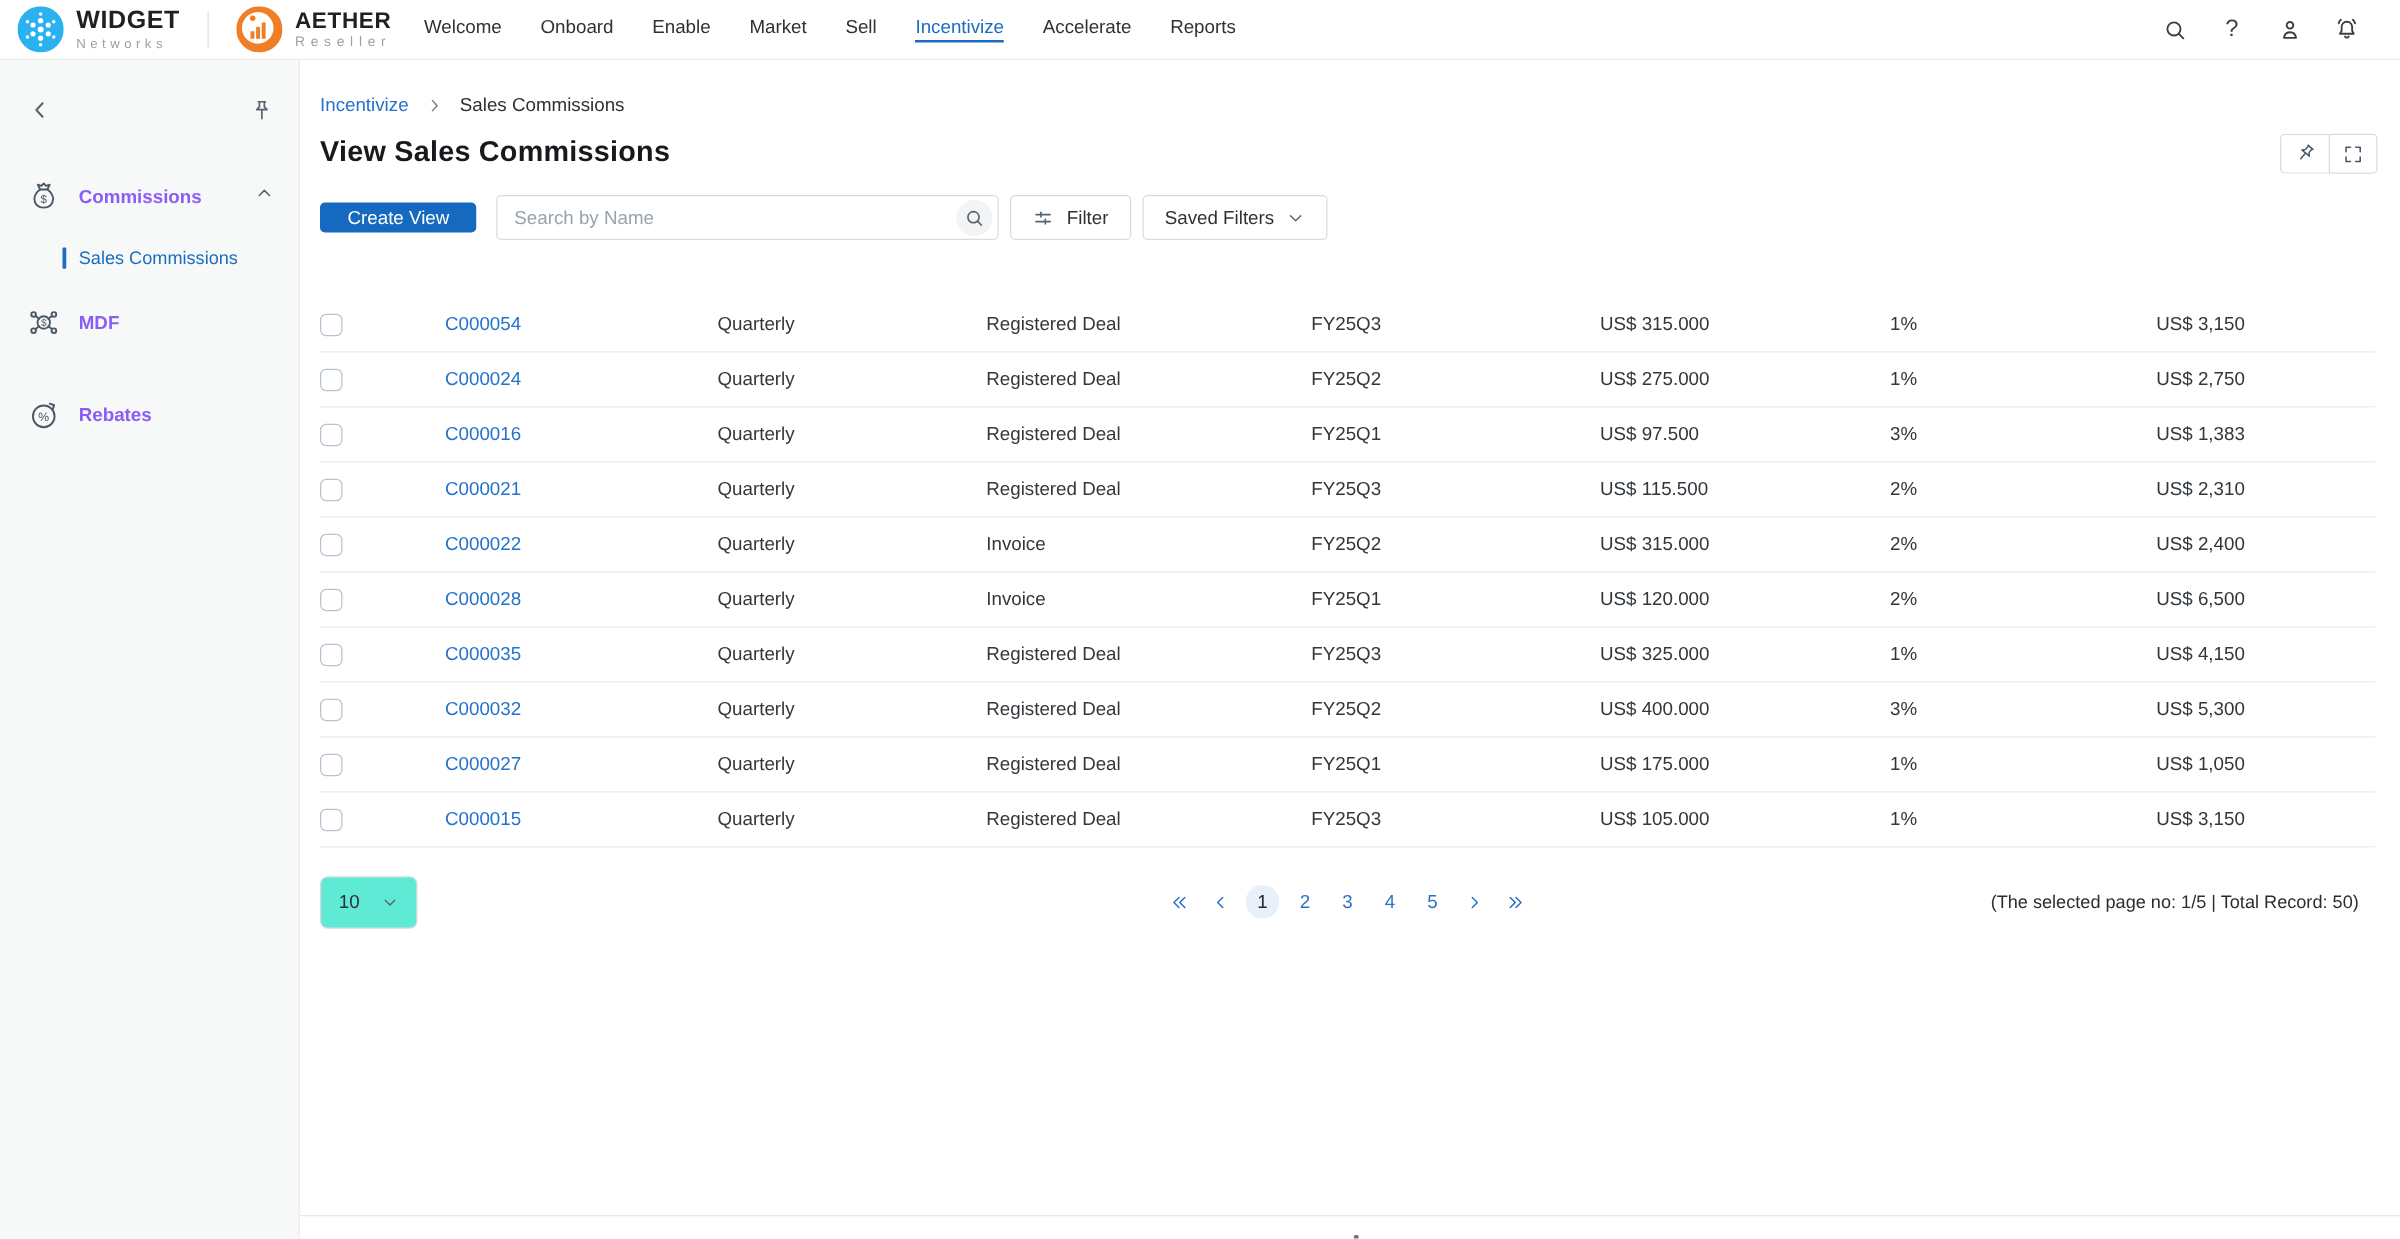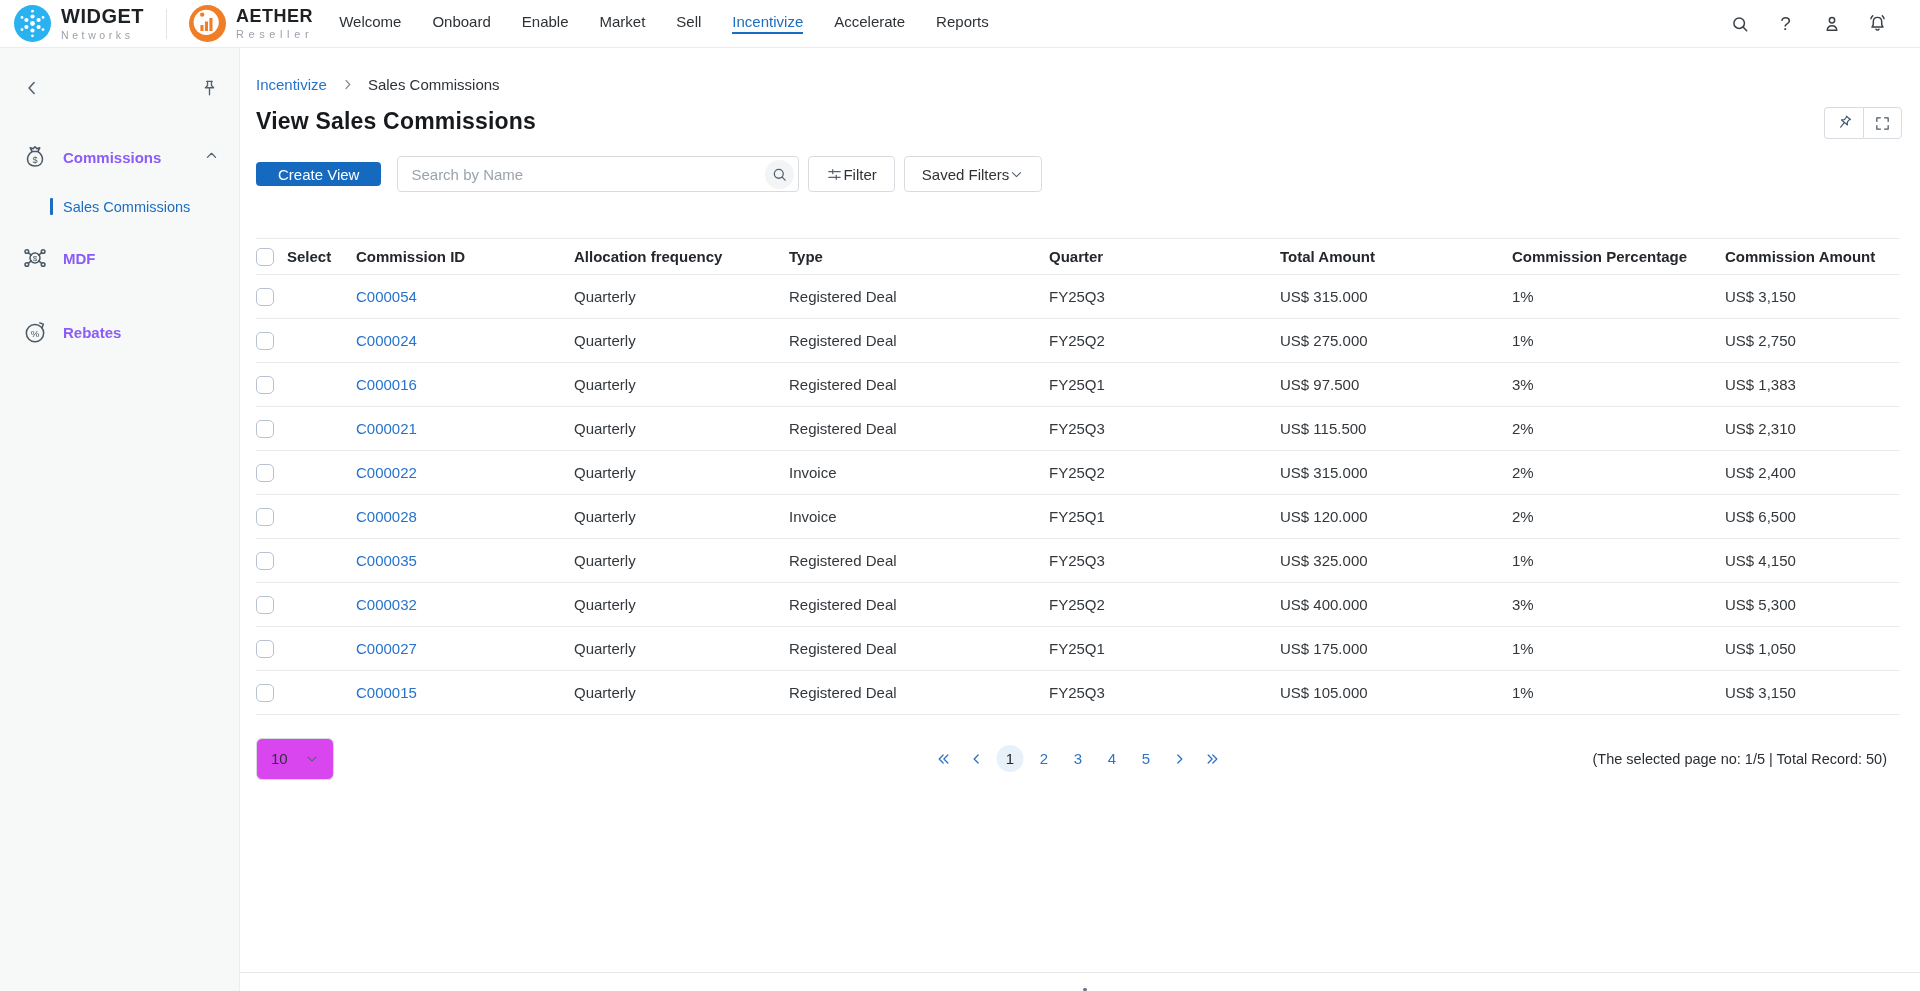--- a/index.html
+++ b/index.html
@@ -49,36 +49,36 @@
   .icon-btn { width:39px; height:32px; background:#fff; border:1px solid #d8dce1; display:flex; align-items:center; justify-content:center; color:#4a5a6c; cursor:pointer; }
   .icon-btn:first-child { border-radius:4px 0 0 4px; border-right:none; }
   .icon-btn:last-child { border-radius:0 4px 4px 0; }
 
   .toolbar { margin-top:21px; display:flex; align-items:center; }
   .btn-primary { height:24px; background:#1569bf; color:#fff; font-size:15px; border:none; border-radius:4px; padding:0 22px; cursor:pointer; font-family:inherit; }
   .search-box { width:402px; height:36px; border:1px solid #d8dce1; border-radius:4px; margin-left:16px; display:flex; align-items:center; padding:0 4px 0 13px; }
   .search-box input { flex:1; border:none; outline:none; font-size:15px; color:#2e3237; font-family:inherit; background:transparent; }
   .search-box input::placeholder { color:#9aa3ac; }
   .search-circle { width:29px; height:29px; border-radius:50%; background:#f2f4f6; display:flex; align-items:center; justify-content:center; color:#55626f; cursor:pointer; }
-  .btn-outline { height:36px; background:#fff; border:1px solid #d8dce1; border-radius:4px; display:flex; align-items:center; padding:0 17px; font-size:15px; color:#2e3237; margin-left:9px; cursor:pointer; font-family:inherit; }
+  .btn-outline { height:36px; background:#fff; border:1px solid #d8dce1; border-radius:4px; display:flex; align-items:center; gap:10px; padding:0 17px; font-size:15px; color:#2e3237; margin-left:9px; cursor:pointer; font-family:inherit; }
   .btn-outline .chev { color:#55626f; display:flex; }
 
   
   .table { margin-top:46px; }
   .trow { display:grid; grid-template-columns:100px 218px 215px 260px 231px 232px 213px 1fr; align-items:center; border-bottom:1px solid #e8ecef; height:44px; }
   .thead { border-top:1px solid #e8ecef; height:37px; }
   .th { font-size:15px; font-weight:700; color:#24282c; }
   .td { font-size:15px; color:#32373c; }
   .cell-select { display:flex; align-items:center; gap:13px; }
   .checkbox { width:18px; height:18px; border:1.6px solid #b7c3d0; border-radius:5px; background:#fff; cursor:pointer; flex-shrink:0; }
   .id-link { color:#2673cc; cursor:pointer; text-decoration:none; }
 
   
   .pagi-row { margin-top:22px; height:43px; position:relative; display:flex; align-items:center; }
-  .page-size { width:78px; height:42px; border:1px solid #d8dce1; border-radius:6px; background:#d946ef; display:flex; align-items:center; justify-content:space-between; padding:0 14px; font-size:15px; color:#2e3237; cursor:pointer; }
+  .page-size { width:78px; height:42px; border:1px solid #d8dce1; border-radius:6px; background:#5eead4; display:flex; align-items:center; justify-content:space-between; padding:0 14px; font-size:15px; color:#2e3237; cursor:pointer; }
   .pager { position:absolute; left:50%; transform:translateX(-50%); display:flex; align-items:center; gap:7px; }
   .pg-btn { width:26px; height:26px; display:flex; align-items:center; justify-content:center; color:#2d73c8; cursor:pointer; }
   .pg-num { width:27px; height:27px; display:flex; align-items:center; justify-content:center; font-size:15px; color:#2d73c8; cursor:pointer; border-radius:50%; }
   .pg-num.active { background:#e8f0fa; color:#23272c; }
   .pagi-summary { position:absolute; right:13px; font-size:14.5px; color:#2a2e33; }
 
   .footer-line { position:absolute; left:0; right:0; bottom:18px; height:1px; background:#e4e8eb; }
   .footer-dot { position:absolute; left:843px; bottom:0px; width:4px; height:3px; background:#6b7280; border-radius:2px; }
 </style>
 </head>
@@ -311,33 +311,20 @@
         <span>Saved Filters</span>
         <span class="chev">
           <svg width="15" height="15" viewBox="0 0 24 24" fill="none" stroke="currentColor" stroke-width="1.8" stroke-linecap="round" stroke-linejoin="round">
               <polyline points="5.5 9 12 15.5 18.5 9"></polyline>
             </svg>
         </span>
       </button>
     </div>
 
     <div class="table">
-      <div class="trow thead">
-        <div class="th cell-select">
-          <span class="checkbox"></span>
-          <span>Select</span>
-        </div>
-        <div class="th">Commission ID</div>
-        <div class="th">Allocation frequency</div>
-        <div class="th">Type</div>
-        <div class="th">Quarter</div>
-        <div class="th">Total Amount</div>
-        <div class="th">Commission Percentage</div>
-        <div class="th">Commission Amount</div>
-      </div>
       <div id="table-body">
       <div class="trow">
         <div class="td cell-select">
               <span class="checkbox"></span>
             </div>
         <div class="td"><a class="id-link">C000054</a></div>
         <div class="td">Quarterly</div>
         <div class="td">Registered Deal</div>
         <div class="td">FY25Q3</div>
         <div class="td">US$ 315.000</div>

